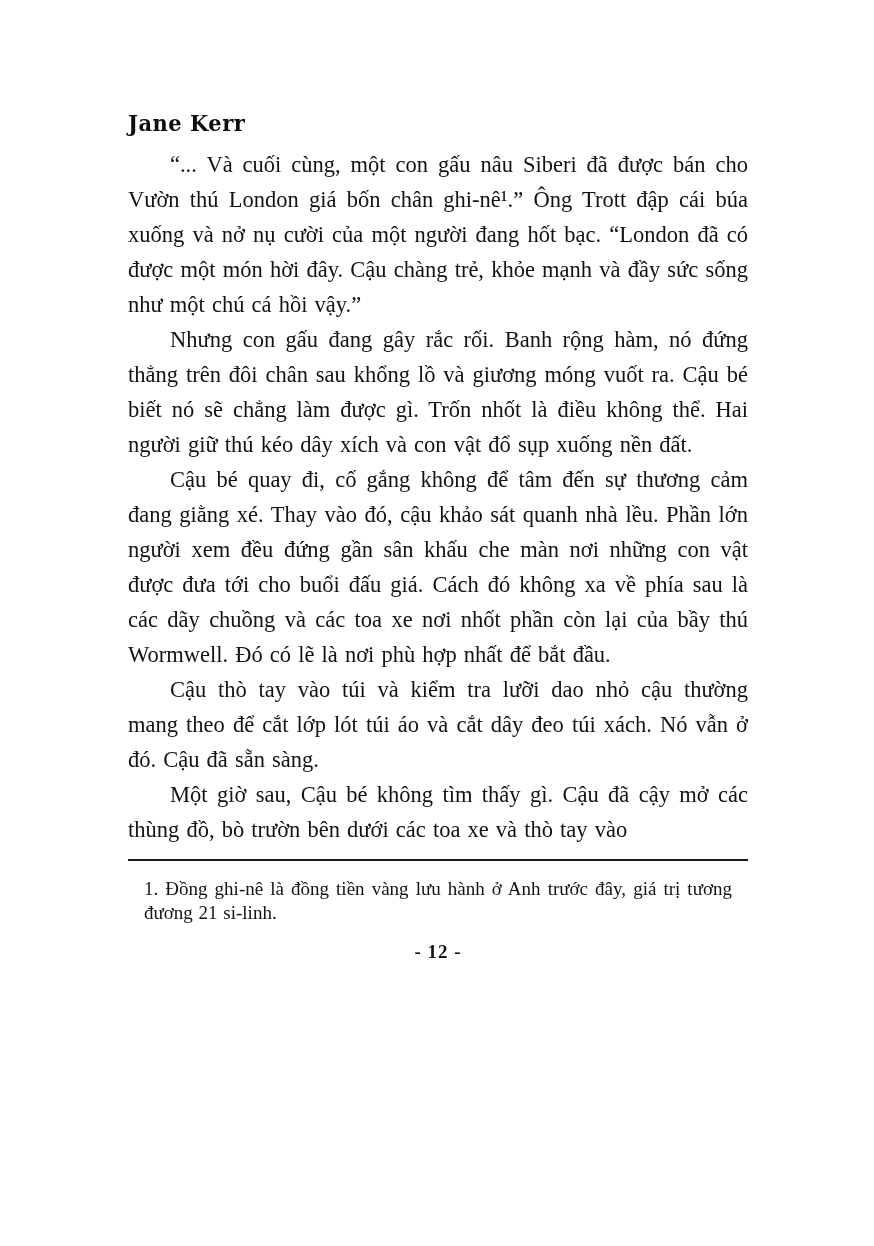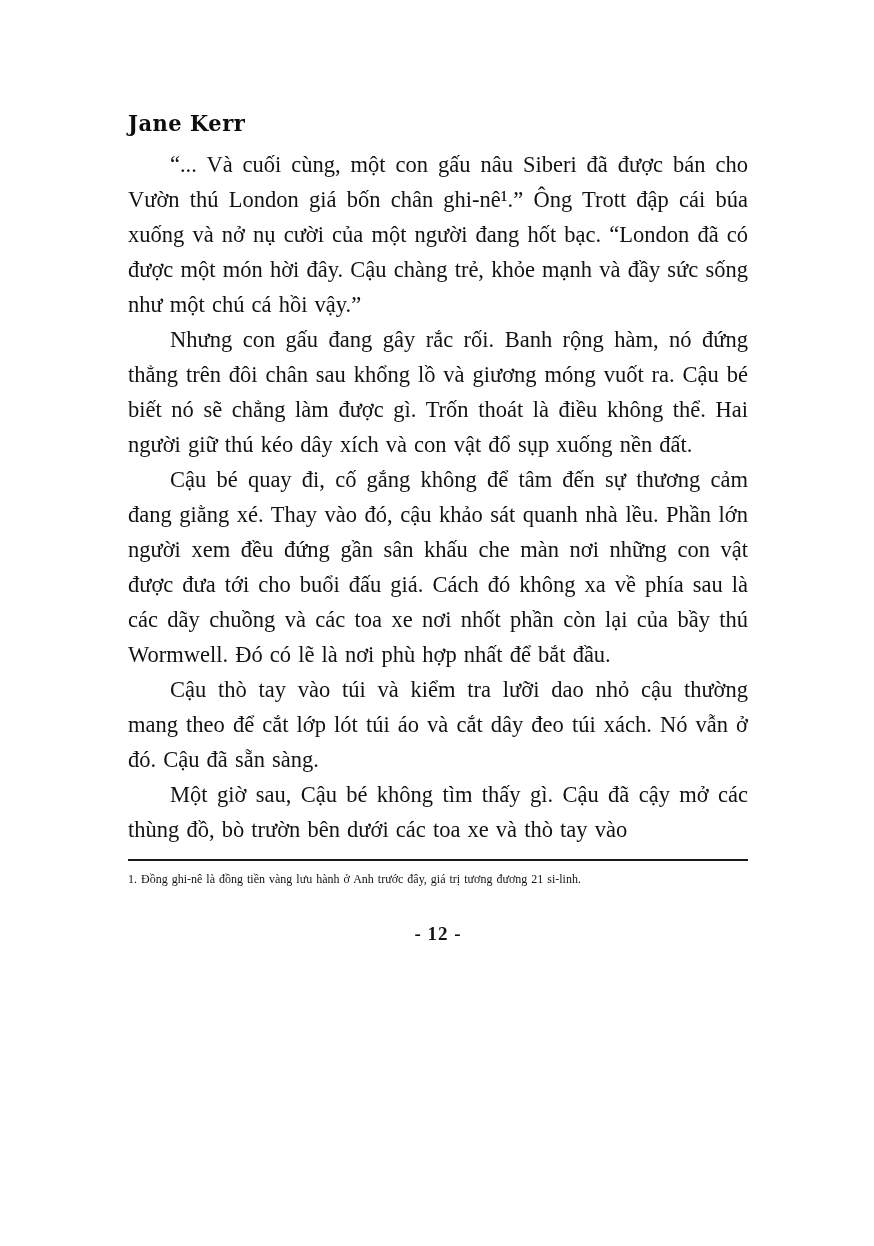--- a/index.html
+++ b/index.html
@@ -46,45 +46,45 @@
   .body-text p.indent {
     text-indent: 42px;
   }
   .footnote-rule {
     border: none;
     border-top: 2px solid #1a1a1a;
     margin: 12px 0 6px 0;
     width: 100%;
   }
   .footnote {
-    font-size: 12px;
+    font-size: 19px;
     line-height: 24px;
     text-align: justify;
-    margin: 0;
+    margin: 16px;
     word-spacing: 1px;
   }
   .page-number {
-    margin-top: 32px;
+    margin-top: 16px;
     text-align: center;
     font-size: 19px;
     font-weight: bold;
     letter-spacing: 1px;
   }
 </style>
 </head>
 <body>
 
 <div class="page">
   <div class="content">
 
     <h1 class="running-header">Jane Kerr</h1>
 
     <div class="body-text">
       <p class="indent">“... Và cuối cùng, một con gấu nâu Siberi đã được bán cho Vườn thú London giá bốn chân ghi-nê¹.” Ông Trott đập cái búa xuống và nở nụ cười của một người đang hốt bạc. “London đã có được một món hời đây. Cậu chàng trẻ, khỏe mạnh và đầy sức sống như một chú cá hồi vậy.”</p>
-      <p class="indent">Nhưng con gấu đang gây rắc rối. Banh rộng hàm, nó đứng thẳng trên đôi chân sau khổng lồ và giương móng vuốt ra. Cậu bé biết nó sẽ chẳng làm được gì. Trốn thoát là điều không thể. Hai người giữ thú kéo dây xích và con vật đổ sụp xuống nền đất.</p>
+      <p class="indent">Nhưng con gấu đang gây rắc rối. Banh rộng hàm, nó đứng thẳng trên đôi chân sau khổng lồ và giương móng vuốt ra. Cậu bé biết nó sẽ chẳng làm được gì. Trốn nhốt là điều không thể. Hai người giữ thú kéo dây xích và con vật đổ sụp xuống nền đất.</p>
       <p class="indent">Cậu bé quay đi, cố gắng không để tâm đến sự thương cảm đang giằng xé. Thay vào đó, cậu khảo sát quanh nhà lều. Phần lớn người xem đều đứng gần sân khấu che màn nơi những con vật được đưa tới cho buổi đấu giá. Cách đó không xa về phía sau là các dãy chuồng và các toa xe nơi nhốt phần còn lại của bầy thú Wormwell. Đó có lẽ là nơi phù hợp nhất để bắt đầu.</p>
       <p class="indent">Cậu thò tay vào túi và kiểm tra lưỡi dao nhỏ cậu thường mang theo để cắt lớp lót túi áo và cắt dây đeo túi xách. Nó vẫn ở đó. Cậu đã sẵn sàng.</p>
       <p class="indent">Một giờ sau, Cậu bé không tìm thấy gì. Cậu đã cậy mở các thùng đồ, bò trườn bên dưới các toa xe và thò tay vào</p>
     </div>
 
     <hr class="footnote-rule">
 
     <p class="footnote">1. Đồng ghi-nê là đồng tiền vàng lưu hành ở Anh trước đây, giá trị tương đương 21 si-linh.</p>
 
     <div class="page-number">- 12 -</div>

